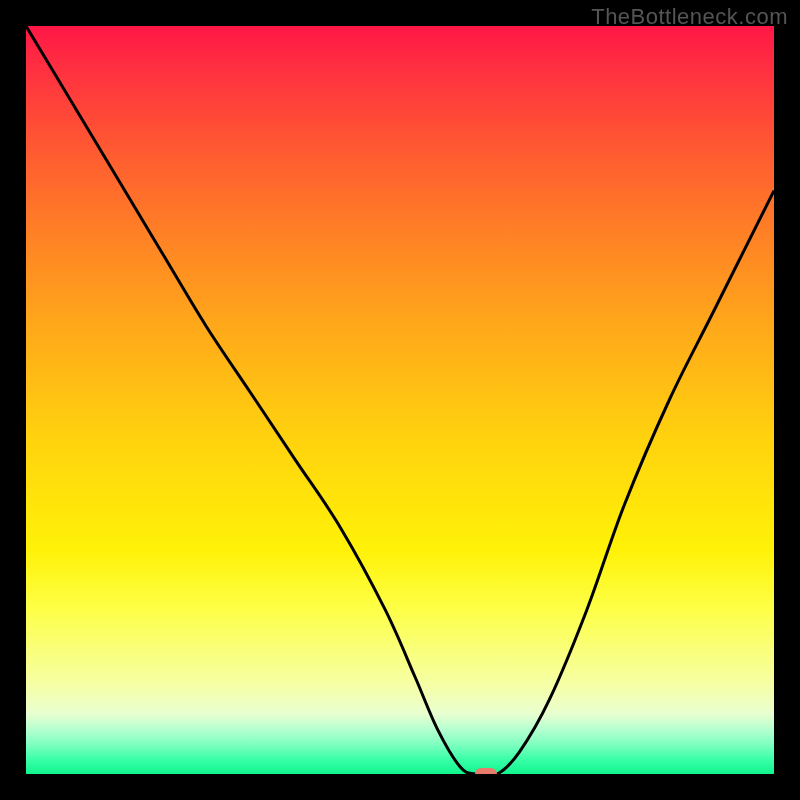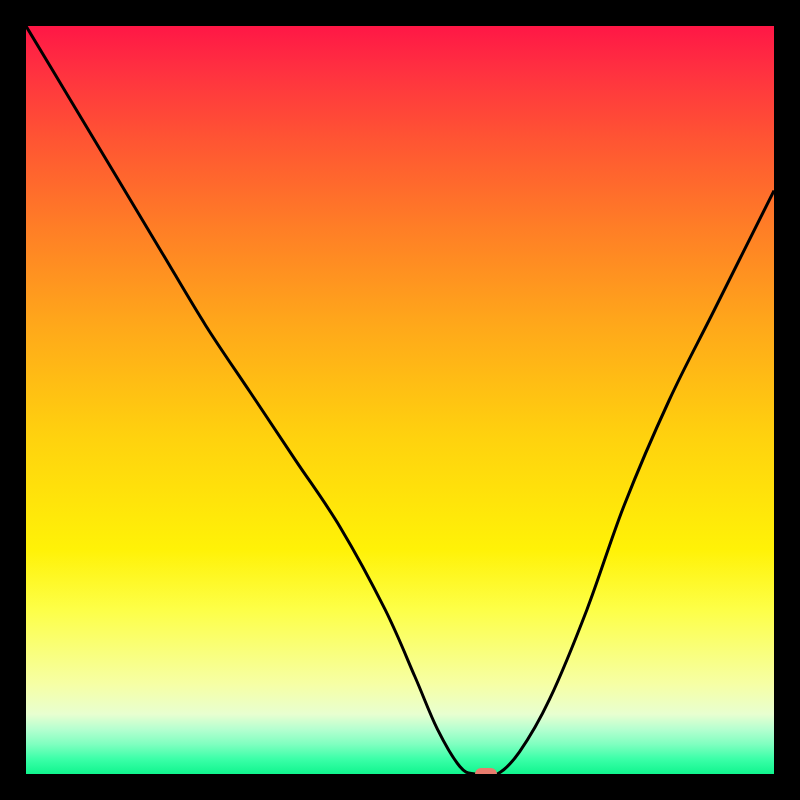--- a/index.html
+++ b/index.html
@@ -68,20 +68,21 @@
     background: #e77c6d;
     border-radius: 6px;
     transform: translate(-50%, -50%);
   }
 </style>
 </head>
 <body>
 
 <div class="frame">
 
+  <div class="watermark">TheBottleneck.com</div>
 
   <div class="plot-area">
     <div class="gradient"></div>
 
     <svg class="curve" viewBox="0 0 748 748" preserveAspectRatio="none">
       <path id="curve-path" fill="none" stroke="#000" stroke-width="3" d="M 0 0 C 7.4799999999999995 12.46666666666666, 29.919999999999995 49.86666666666662, 44.879999999999995 74.79999999999995 C 59.839999999999996 99.73333333333329, 74.8 124.66666666666669, 89.75999999999999 149.60000000000002 C 104.71999999999998 174.53333333333336, 119.67999999999999 199.46666666666664, 134.64 224.39999999999998 C 149.6 249.33333333333331, 164.55999999999997 275.5133333333333, 179.51999999999998 299.2 C 194.48 322.88666666666666, 209.44 344.08, 224.4 366.52 C 239.36 388.96, 254.32 411.40000000000003, 269.28 433.84000000000003 C 284.23999999999995 456.28000000000003, 299.2 476.22666666666663, 314.15999999999997 501.15999999999997 C 329.11999999999995 526.0933333333332, 346.57333333333327 558.5066666666667, 359.03999999999996 583.44 C 371.50666666666666 608.3733333333334, 380.23333333333335 630.8133333333333, 388.96000000000004 650.76 C 397.6866666666667 670.7066666666667, 403.9200000000001 688.16, 411.40000000000003 703.12 C 418.88 718.08, 427.6066666666666 733.04, 433.84 740.52 C 440.0733333333333 748, 442.56666666666666 746.7533333333333, 448.8 748 C 455.03333333333336 749.2466666666667, 463.76 751.74, 471.24 748 C 478.72 744.26, 484.9533333333333 738.0266666666666, 493.68 725.56 C 502.4066666666667 713.0933333333332, 512.38 696.8866666666667, 523.6 673.2 C 534.82 649.5133333333334, 548.5333333333333 615.8533333333334, 561 583.44 C 573.4666666666667 551.0266666666668, 584.6866666666666 513.6266666666667, 598.4 478.72 C 612.1133333333333 443.81333333333333, 628.3199999999999 406.41333333333336, 643.28 374 C 658.24 341.58666666666664, 670.7066666666667 319.1466666666667, 688.1600000000001 284.24 C 705.6133333333335 249.33333333333334, 738.0266666666666 184.50666666666663, 748 164.55999999999995"></path>
     </svg>
 
     <div id="marker" class="marker" style="left: 460.02px; top: 748px;"></div>
   </div>

